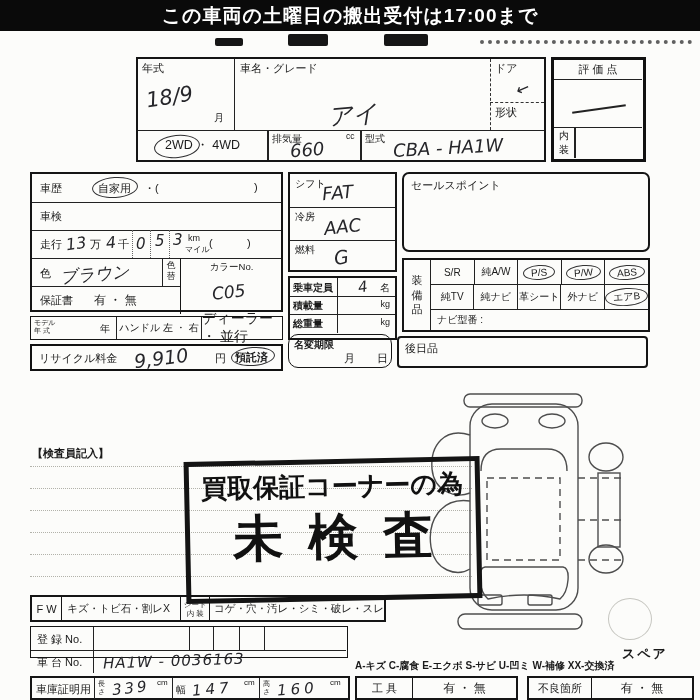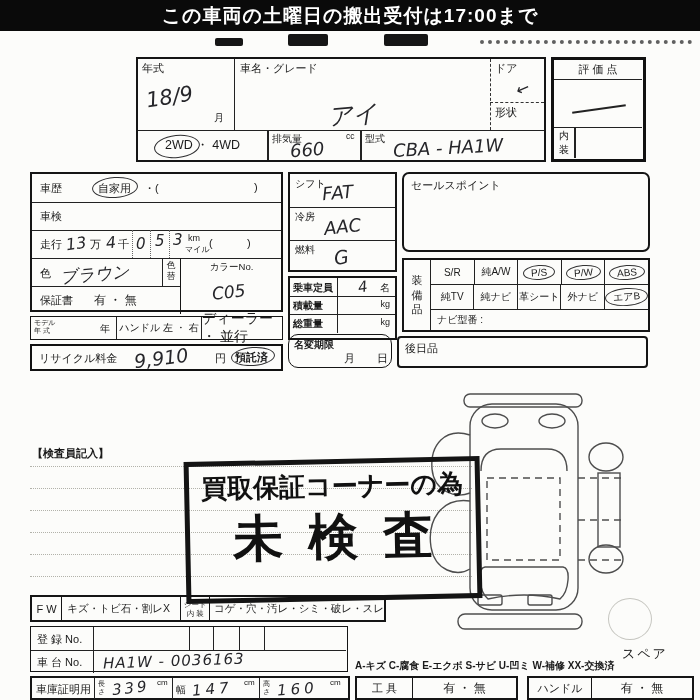--- a/index.html
+++ b/index.html
@@ -248,33 +248,33 @@
     <ellipse cx="181" cy="176" rx="17" ry="14"></ellipse>
     <rect x="173" y="90" width="22" height="74"></rect>
   </svg>
 
   <div class="s stamp" style="left:185px;top:459px;width:296px;height:142px;">
     <div class="stamp-l1">買取保証コーナーの為</div>
     <div class="stamp-l2">未検査</div>
   </div>
 
   <div class="s" style="left:608px;top:598px;width:44px;height:42px;border:1.5px solid #c6c6c0;border-radius:50%;"></div>
-  <div class="s" style="left:622px;top:645px;font-size:13px;letter-spacing:2px;">スペア</div>
+  <div class="s" style="left:622px;top:645px;font-size:13px;letter-spacing:2px;font-weight:bold;">スペア</div>
 
   <div class="s b2" style="left:30px;top:595px;width:356px;height:27px;display:flex;align-items:stretch;">
     <div style="width:38px;border-right:1.5px solid #151515;display:flex;align-items:center;justify-content:center;font-size:11px;">F W</div>
     <div style="width:147px;display:flex;align-items:center;padding-left:5px;font-size:10.5px;white-space:nowrap;">キズ・トビ石・割レX</div>
     <div style="width:36px;border-left:1.5px solid #151515;border-right:1.5px solid #151515;display:flex;flex-direction:column;align-items:center;justify-content:center;font-size:7.5px;line-height:1.2;">
       <span>シート</span>
       <span>内 装</span>
     </div>
     <div style="flex:1;display:flex;align-items:center;padding-left:4px;font-size:10.5px;white-space:nowrap;">コゲ・穴・汚レ・シミ・破レ・スレ</div>
   </div>
 
-  <div class="s b15" style="left:30px;top:626px;width:318px;height:46px;">
+  <div class="s b15" style="left:30px;top:626px;width:318px;height:32px;">
     <div class="s rowline" style="left:0;top:23px;width:315px;"></div>
     <div class="s rowline" style="left:62px;top:0;width:1px;height:46px;"></div>
     <div class="s" style="left:6px;top:5px;font-size:11px;">登 録 No.</div>
     <div class="s rowline" style="left:158px;top:0;width:1px;height:23px;"></div>
     <div class="s rowline" style="left:182px;top:0;width:1px;height:23px;"></div>
     <div class="s rowline" style="left:208px;top:0;width:1px;height:23px;"></div>
     <div class="s rowline" style="left:233px;top:0;width:1px;height:23px;"></div>
     <div class="s" style="left:6px;top:28px;font-size:11px;">車 台 No.</div>
     <div class="s hw" style="left:72px;top:25px;font-size:15px;transform:rotate(-2deg);letter-spacing:1px;">HA1W - 0036163</div>
   </div>
@@ -294,17 +294,17 @@
     <div class="s hw" style="left:245px;top:2px;font-size:15px;transform:rotate(-4deg);letter-spacing:4px;">160</div>
     <div class="s" style="left:298px;top:0px;font-size:8px;">cm</div>
   </div>
 
   <div class="s" style="left:355px;top:659px;font-size:10px;font-weight:bold;white-space:nowrap;">A-キズ C-腐食 E-エクボ S-サビ U-凹ミ W-補修 XX-交換済</div>
   <div class="s b2" style="left:355px;top:676px;width:163px;height:24px;display:flex;">
     <div style="width:55px;border-right:1.5px solid #151515;display:flex;align-items:center;justify-content:center;font-size:11px;">工 具</div>
     <div style="flex:1;display:flex;align-items:center;justify-content:center;font-size:12px;">有 ・ 無</div>
   </div>
   <div class="s b2" style="left:527px;top:676px;width:167px;height:24px;display:flex;">
-    <div style="width:62px;border-right:1.5px solid #151515;display:flex;align-items:center;justify-content:center;font-size:11px;">ハンドル</div>
+    <div style="width:62px;border-right:1.5px solid #151515;display:flex;align-items:center;justify-content:center;font-size:11px;">不良箇所</div>
     <div style="flex:1;display:flex;align-items:center;justify-content:center;font-size:12px;">有 ・ 無</div>
   </div>
 
 </div>
 
 </body></html>

